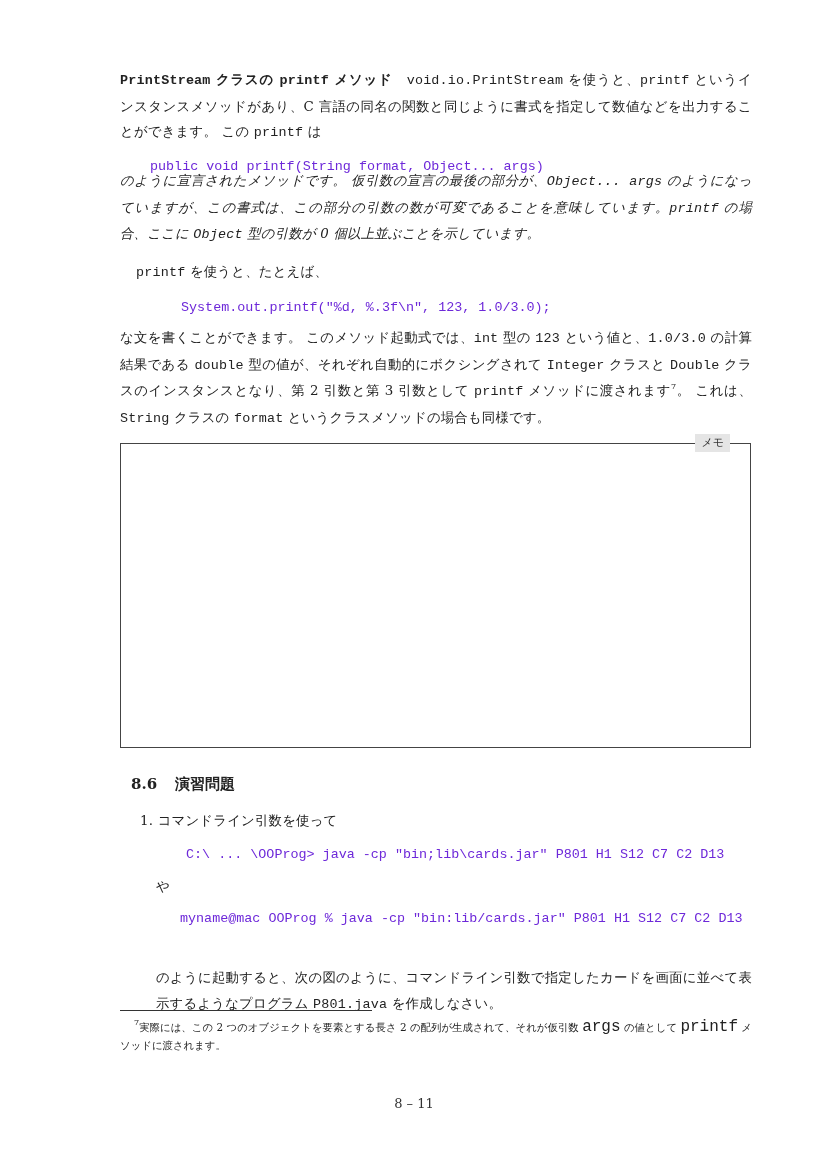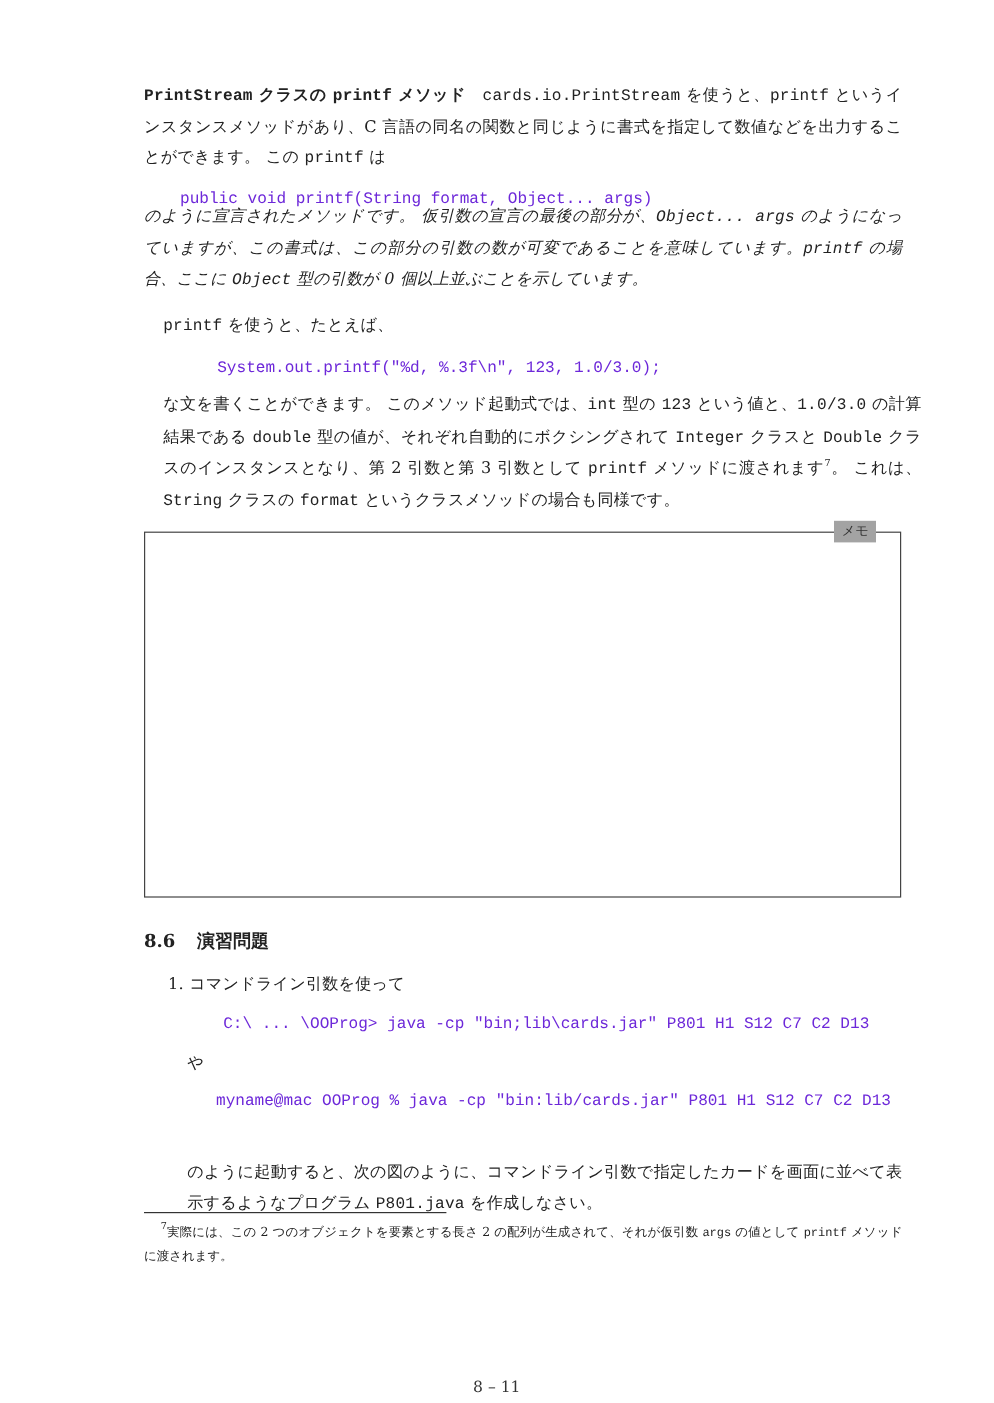--- a/index.html
+++ b/index.html
@@ -21,66 +21,66 @@
       position: absolute; white-space: pre;
       font-family: "Liberation Mono", "DejaVu Sans Mono", monospace;
       font-size: 13.4px; line-height: 20px; color: #6d28d9;
     }
     sup { font-size: 8px; vertical-align: 6px; line-height: 0; }
     .memo-box {
       position: absolute; left: 120px; top: 443px; width: 629px; height: 303px;
       border: 1px solid #444;
     }
     .memo-label {
-      position: absolute; right: 20px; top: -10px; background: #a3a3a3; padding: 0 6px;
+      position: absolute; right: 20px; top: -10px; background: #e5e5e5; padding: 0 6px;
       font-family: "DejaVu Sans", "Liberation Sans", sans-serif; font-size: 11px; color: #333;
       line-height: 18px;
     }
     .section-title {
       position: absolute; left: 120px; top: 773px;
       font-size: 15px; font-weight: bold; line-height: 22px;
     }
-    .section-title .num { margin-right: 18px; }
+    .section-title .num { margin-right: 18px; margin-left: 11px; }
     .section-title .txt { font-family: "DejaVu Sans", "Liberation Sans", sans-serif; margin-top: 46px; }
     .footnote-rule {
       position: absolute; left: 120px; top: 1010px; width: 252px; height: 0;
       border-top: 1px solid #333;
     }
     .footnote {
       position: absolute; left: 120px; top: 1018px; width: 632px;
       font-size: 10.4px; line-height: 18px; text-align: justify;
     }
-    .footnote .tt { font-size: 10px; }
+    .footnote .tt { font-size: 16px; }
     .page-number {
-      position: absolute; left: 0; width: 828px; top: 1149px; text-align: center;
+      position: absolute; left: 0; width: 828px; top: 1096px; text-align: center;
       font-size: 13px; color: #333;
     }
   </style>
 </head>
 <body>
 
 <div class="page">
 
   <div class="para" style="top:67px;">
-    <span class="tt bold">PrintStream</span><span class="sans-bold"> クラスの </span><span class="tt bold">printf</span><span class="sans-bold"> メソッド</span><span>　</span><span class="tt">cards.io.PrintStream</span><span> を使うと、</span><span class="tt">printf</span><span> というインスタンスメソッドがあり、C 言語の同名の関数と同じように書式を指定して数値などを出力することができます。 この </span><span class="tt">printf</span><span> は</span>
+    <span class="tt bold">PrintStream</span><span class="sans-bold"> クラスの </span><span class="tt bold">printf</span><span class="sans-bold"> メソッド</span><span>　</span><span class="tt">void.io.PrintStream</span><span> を使うと、</span><span class="tt">printf</span><span> というインスタンスメソッドがあり、C 言語の同名の関数と同じように書式を指定して数値などを出力することができます。 この </span><span class="tt">printf</span><span> は</span>
   </div>
 
   <div class="code-line" style="left:150px; top:157px;">public void printf(String format, Object... args)</div>
 
   <div class="para" style="top:168px;font-style:italic;">
     <span>のように宣言されたメソッドです。 仮引数の宣言の最後の部分が、</span><span class="tt">Object... args</span><span> のようになっていますが、この書式は、この部分の引数の数が可変であることを意味しています。</span><span class="tt">printf</span><span> の場合、ここに </span><span class="tt">Object</span><span> 型の引数が 0 個以上並ぶことを示しています。</span>
   </div>
 
   <div class="para" style="top:259px; left:136px; width:616px;">
     <span class="tt">printf</span><span> を使うと、たとえば、</span>
   </div>
 
   <div class="code-line" style="left:181px; top:298px;">System.out.printf("%d, %.3f\n", 123, 1.0/3.0);</div>
 
-  <div class="para" style="top:325px;margin-left:16px;">
+  <div class="para" style="top:325px;">
     <span>な文を書くことができます。 このメソッド起動式では、</span><span class="tt">int</span><span> 型の </span><span class="tt">123</span><span> という値と、</span><span class="tt">1.0/3.0</span><span> の計算結果である </span><span class="tt">double</span><span> 型の値が、それぞれ自動的にボクシングされて </span><span class="tt">Integer</span><span> クラスと </span><span class="tt">Double</span><span> クラスのインスタンスとなり、第 2 引数と第 3 引数として </span><span class="tt">printf</span><span> メソッドに渡されます</span><sup>7</sup><span>。 これは、</span><span class="tt">String</span><span> クラスの </span><span class="tt">format</span><span> というクラスメソッドの場合も同様です。</span>
   </div>
 
   <div class="memo-box">
     <span class="memo-label">メモ</span>
   </div>
 
   <div class="section-title">
     <span class="num">8.6</span><span class="txt">演習問題</span>
   </div>

